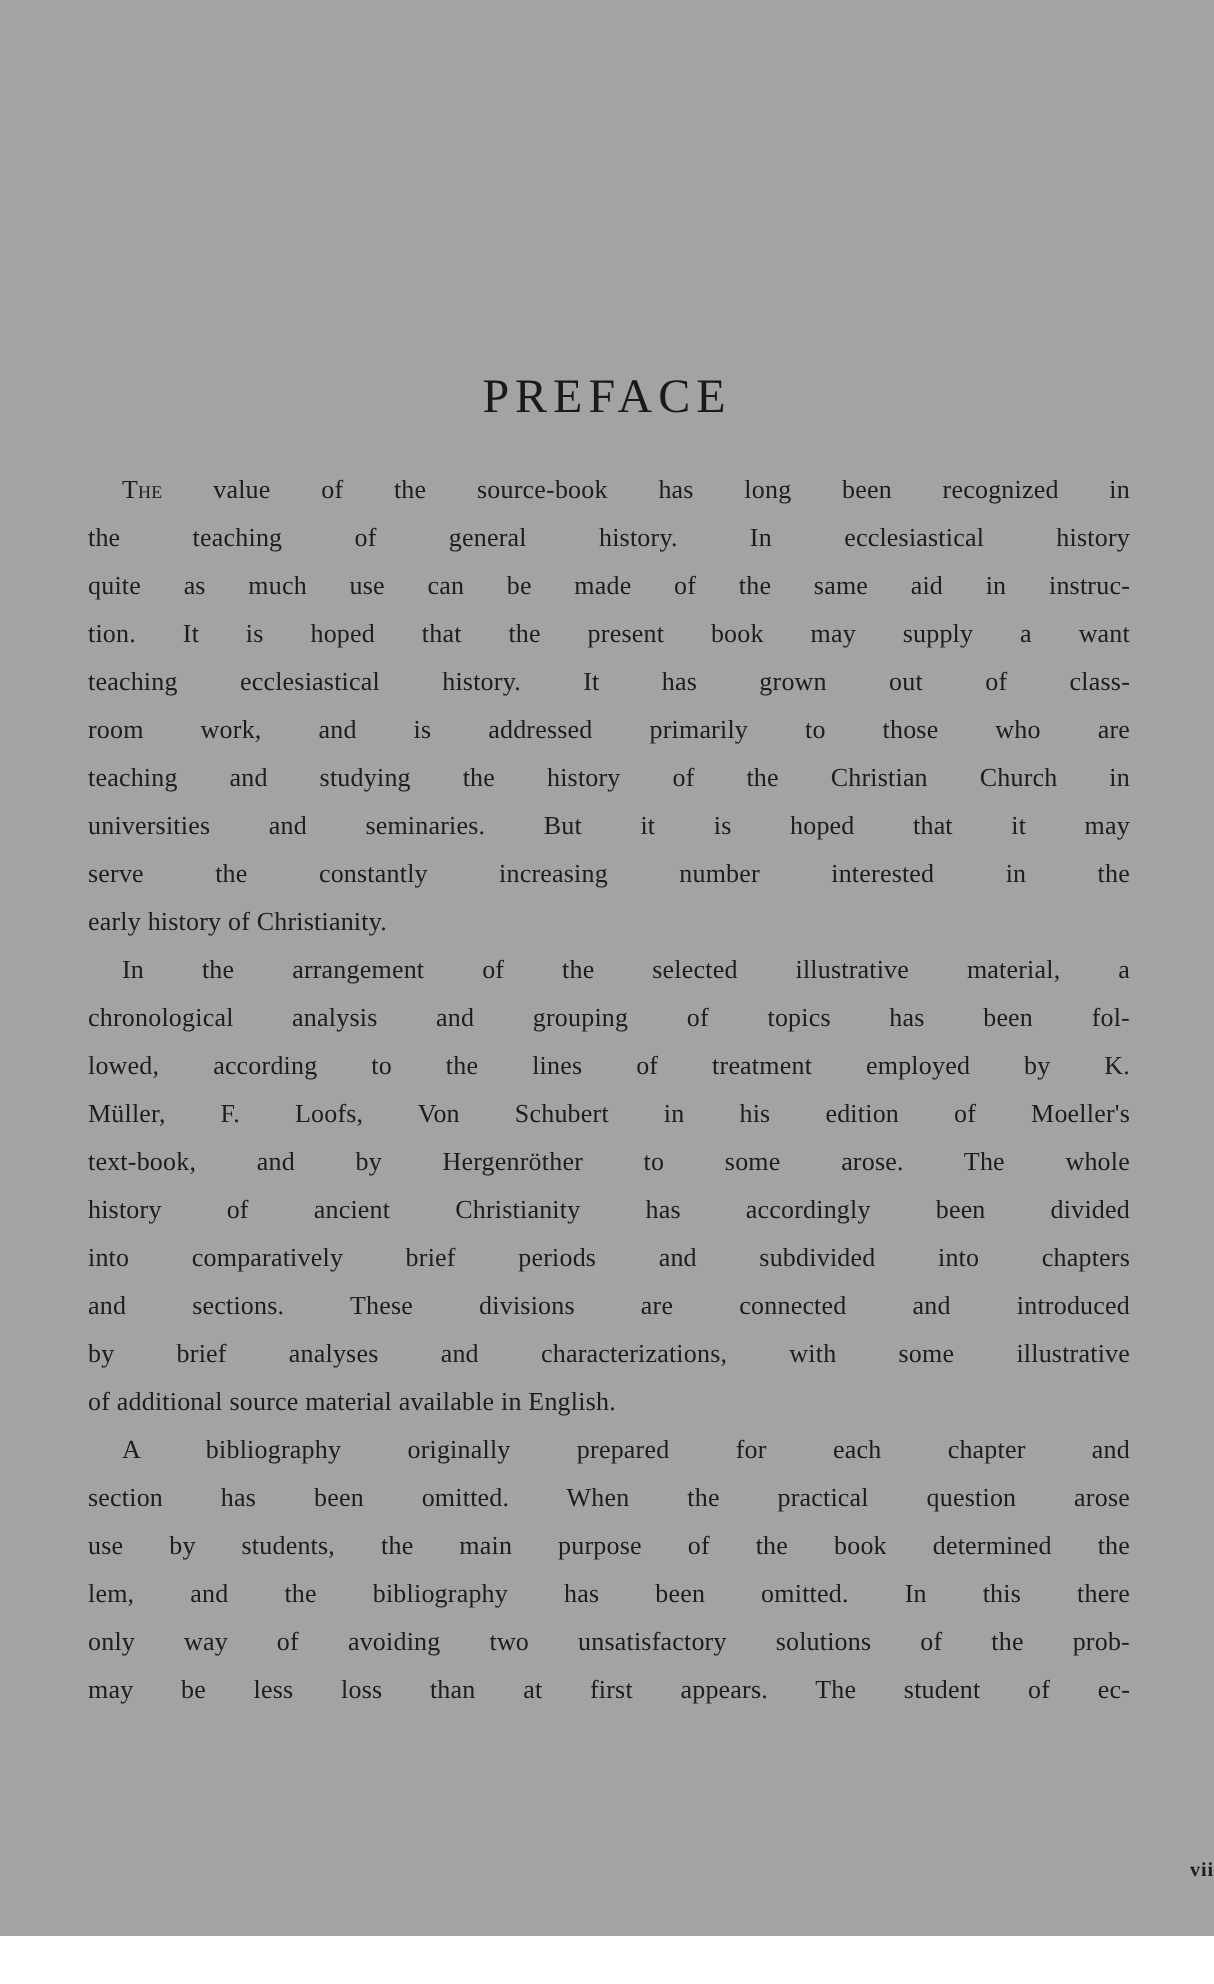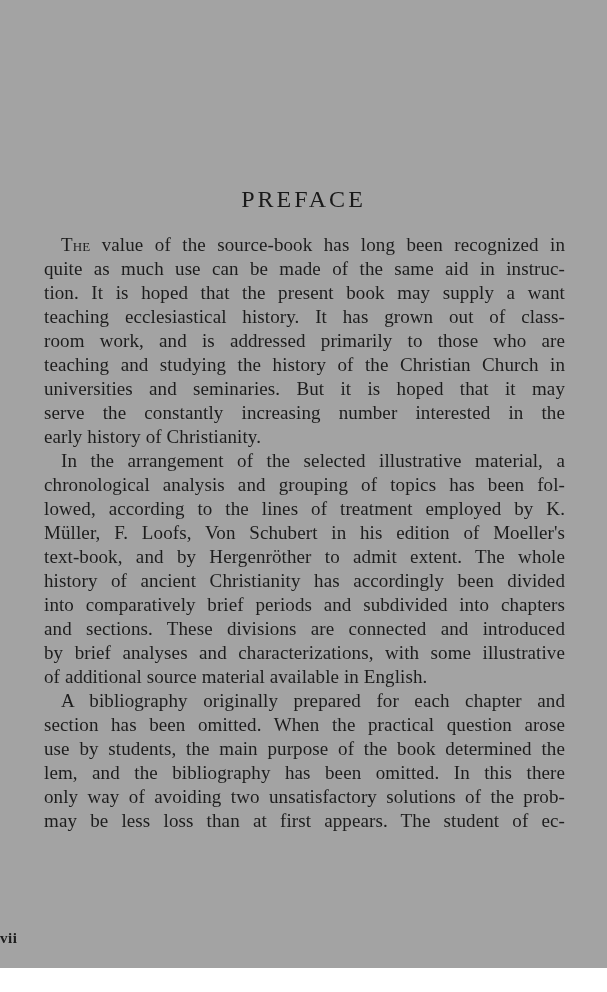--- a/index.html
+++ b/index.html
@@ -26,21 +26,21 @@
     font-size: 24px;
     font-weight: normal;
     letter-spacing: 3px;
     color: #1a1a1a;
   }
   .text-block {
     position: absolute;
     top: 233px;
     left: 44px;
     width: 521px;
-    font-size: 19px;
+    font-size: 13px;
     letter-spacing: 0.1px;
     color: #1d1d1d;
   }
   .line {
     height: 24px;
     line-height: 24px;
     text-align: justify;
     text-align-last: justify;
     white-space: nowrap;
     overflow: visible;
@@ -52,51 +52,52 @@
     padding-left: 17px;
   }
   .sc {
     font-variant: small-caps;
   }
   .folio {
     position: absolute;
     top: 930px;
     left: 0;
     width: 100%;
-    text-align: left;
-    font-size: 15px;
+    text-align: right;
+    font-size: 10px;
     font-weight: bold;
     letter-spacing: 0.5px;
     color: #1d1d1d;
   }
 </style>
 </head>
 <body>
 
 <div class="page">
 
   <h1 class="title">PREFACE</h1>
 
   <div class="text-block">
 
     <div class="line indent"><span class="sc">The</span><span> value of the source-book has long been recognized in</span></div>
+    <div class="line">the teaching of general history. In ecclesiastical history</div>
     <div class="line">quite as much use can be made of the same aid in instruc-</div>
     <div class="line">tion. It is hoped that the present book may supply a want</div>
     <div class="line">teaching ecclesiastical history. It has grown out of class-</div>
     <div class="line">room work, and is addressed primarily to those who are</div>
     <div class="line">teaching and studying the history of the Christian Church in</div>
     <div class="line">universities and seminaries. But it is hoped that it may</div>
     <div class="line">serve the constantly increasing number interested in the</div>
     <div class="line no-just">early history of Christianity.</div>
 
     <div class="line indent">In the arrangement of the selected illustrative material, a</div>
     <div class="line">chronological analysis and grouping of topics has been fol-</div>
     <div class="line">lowed, according to the lines of treatment employed by K.</div>
     <div class="line">Müller, F. Loofs, Von Schubert in his edition of Moeller's</div>
-    <div class="line">text-book, and by Hergenröther to admit extent. The whole</div>
+    <div class="line">text-book, and by Hergenröther to some arose. The whole</div>
     <div class="line">history of ancient Christianity has accordingly been divided</div>
     <div class="line">into comparatively brief periods and subdivided into chapters</div>
     <div class="line">and sections. These divisions are connected and introduced</div>
     <div class="line">by brief analyses and characterizations, with some illustrative</div>
     <div class="line no-just">of additional source material available in English.</div>
 
     <div class="line indent">A bibliography originally prepared for each chapter and</div>
     <div class="line">section has been omitted. When the practical question arose</div>
     <div class="line">use by students, the main purpose of the book determined the</div>
     <div class="line">lem, and the bibliography has been omitted. In this there</div>

